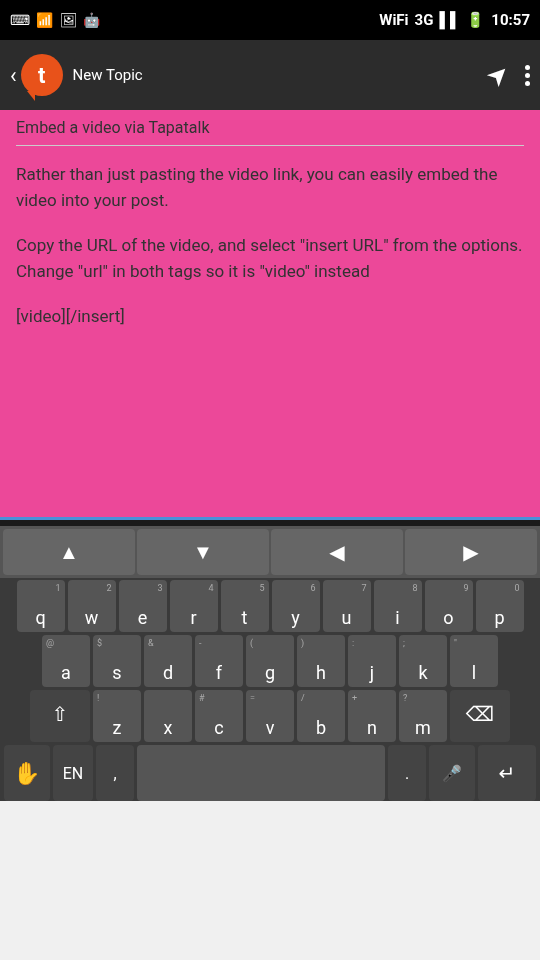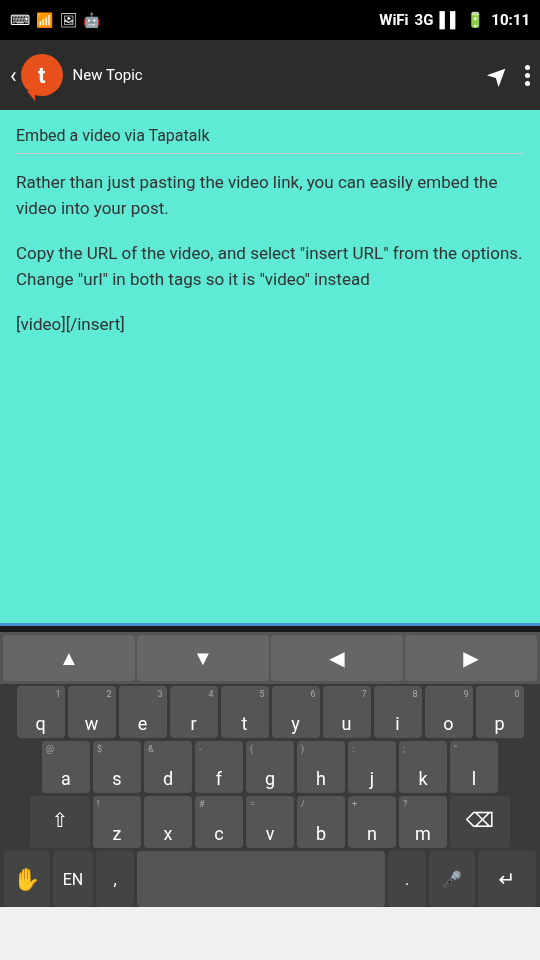--- a/index.html
+++ b/index.html
@@ -106,23 +106,23 @@
     .more-dot {
       width: 5px;
       height: 5px;
       background: #fff;
       border-radius: 50%;
     }
 
     
     .content-area {
       width: 540px;
-      height: 516px;
-      background: #5eead4;
-      padding: 16px 16px;
+      height: 410px;
+      background: #ec4899;
+      padding: 8px 16px;
       overflow-y: auto;
       border-bottom: 3px solid #4a90d9;
     }
     .content-title {
       font-size: 16px;
       color: #333;
       border-bottom: 1px solid #ccc;
       padding-bottom: 8px;
       margin-bottom: 16px;
     }
@@ -260,21 +260,21 @@
     <span>⌨</span>
     <span>📶</span>
     <span>🖼</span>
     <span>🤖</span>
   </div>
   <div class="status-bar-right">
     <span>WiFi</span>
     <span>3G</span>
     <span>▌▌</span>
     <span>🔋</span>
-    <span>10:11</span>
+    <span>10:57</span>
   </div>
 </div>
 
 <div class="action-bar">
   <span class="action-bar-back">‹</span>
   <div class="tapatalk-logo">
     <span>t</span>
   </div>
   <span class="action-bar-title">New Topic</span>
   <div class="action-bar-icons">

